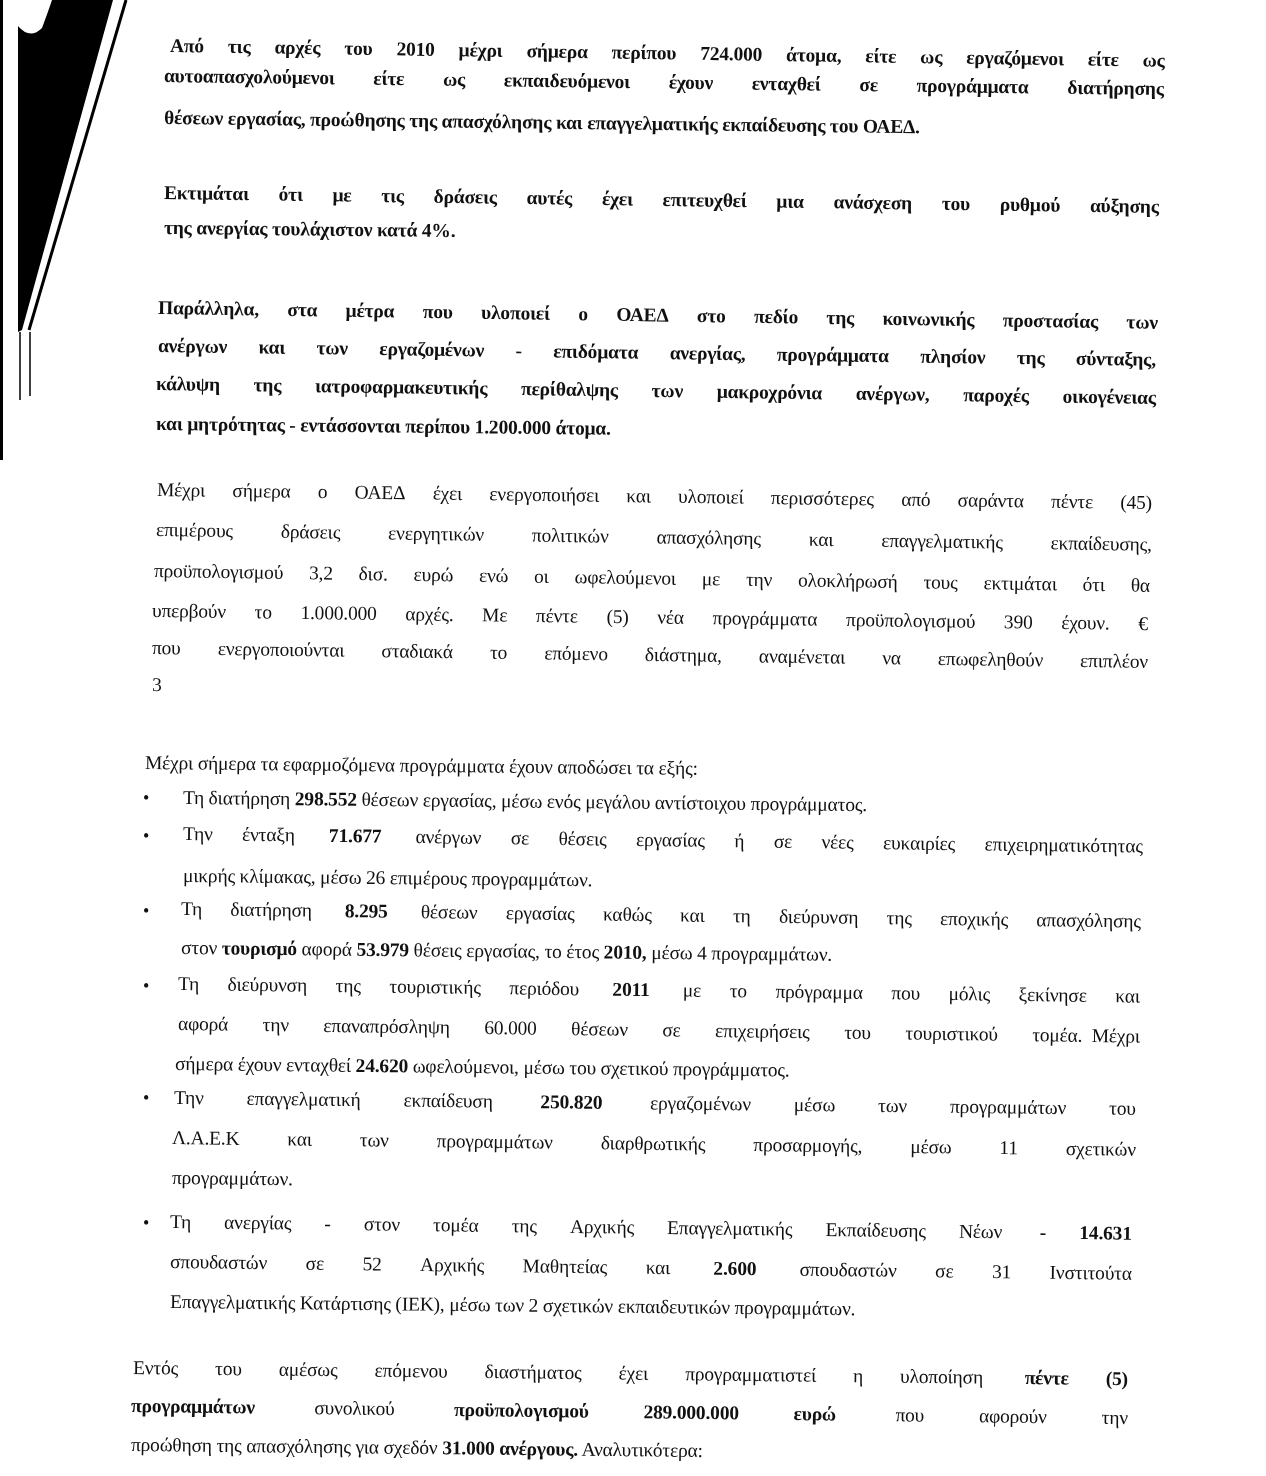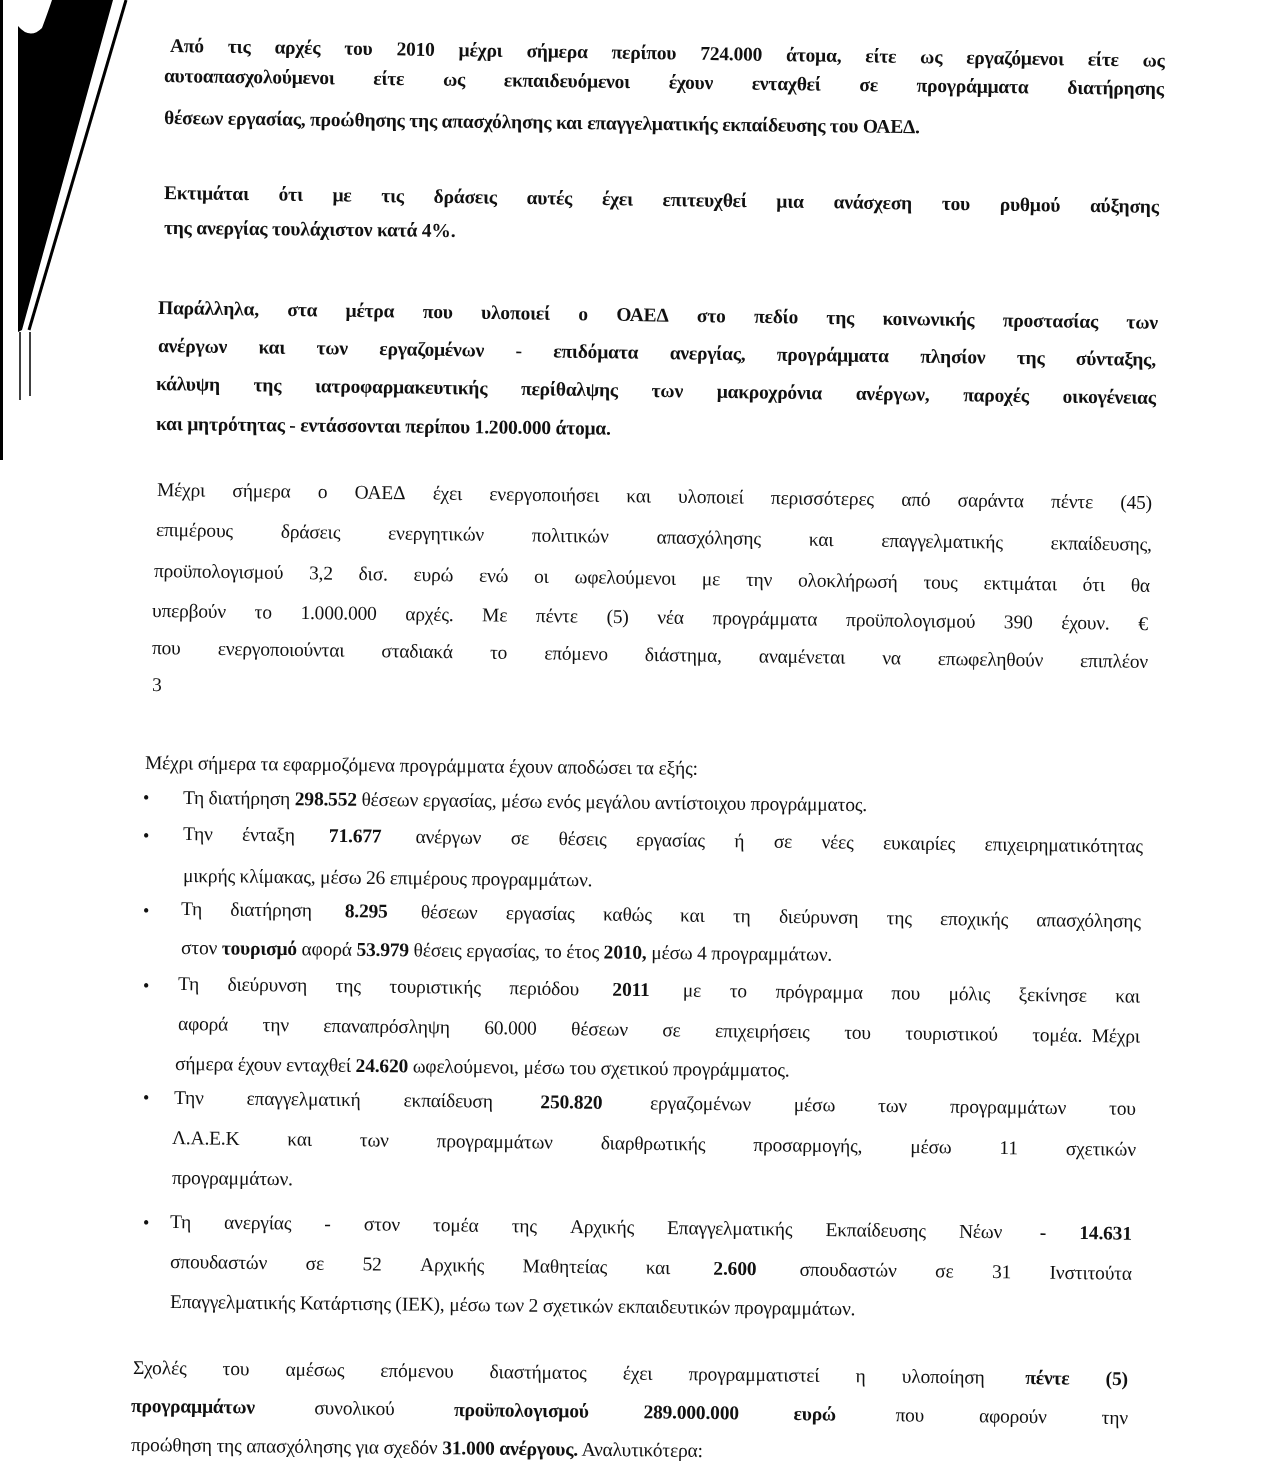--- a/index.html
+++ b/index.html
@@ -291,21 +291,21 @@
       <span>Μαθητείας</span>
       <span>και </span>
       <span class="b">2.600</span>
       <span> σπουδαστών</span>
       <span>σε</span>
       <span>31</span>
       <span>Ινστιτούτα</span>
     </div>
     <div class="line" style="left: 170px; top: 1274px; width: 960px; transform: rotate(0.6deg);"><span>Επαγγελματικής Κατάρτισης (ΙΕΚ), μέσω των 2 σχετικών εκπαιδευτικών προγραμμάτων.</span></div>
     <div class="line j" style="left: 133px; top: 1340px; width: 995px; transform: rotate(0.65deg);">
-      <span>Σχολές</span>
+      <span>Εντός</span>
       <span>του</span>
       <span>αμέσως</span>
       <span>επόμενου</span>
       <span>διαστήματος</span>
       <span>έχει</span>
       <span>προγραμματιστεί</span>
       <span>η</span>
       <span>υλοποίηση </span>
       <span class="b">πέντε</span>
       <span class="b">(5)</span>

